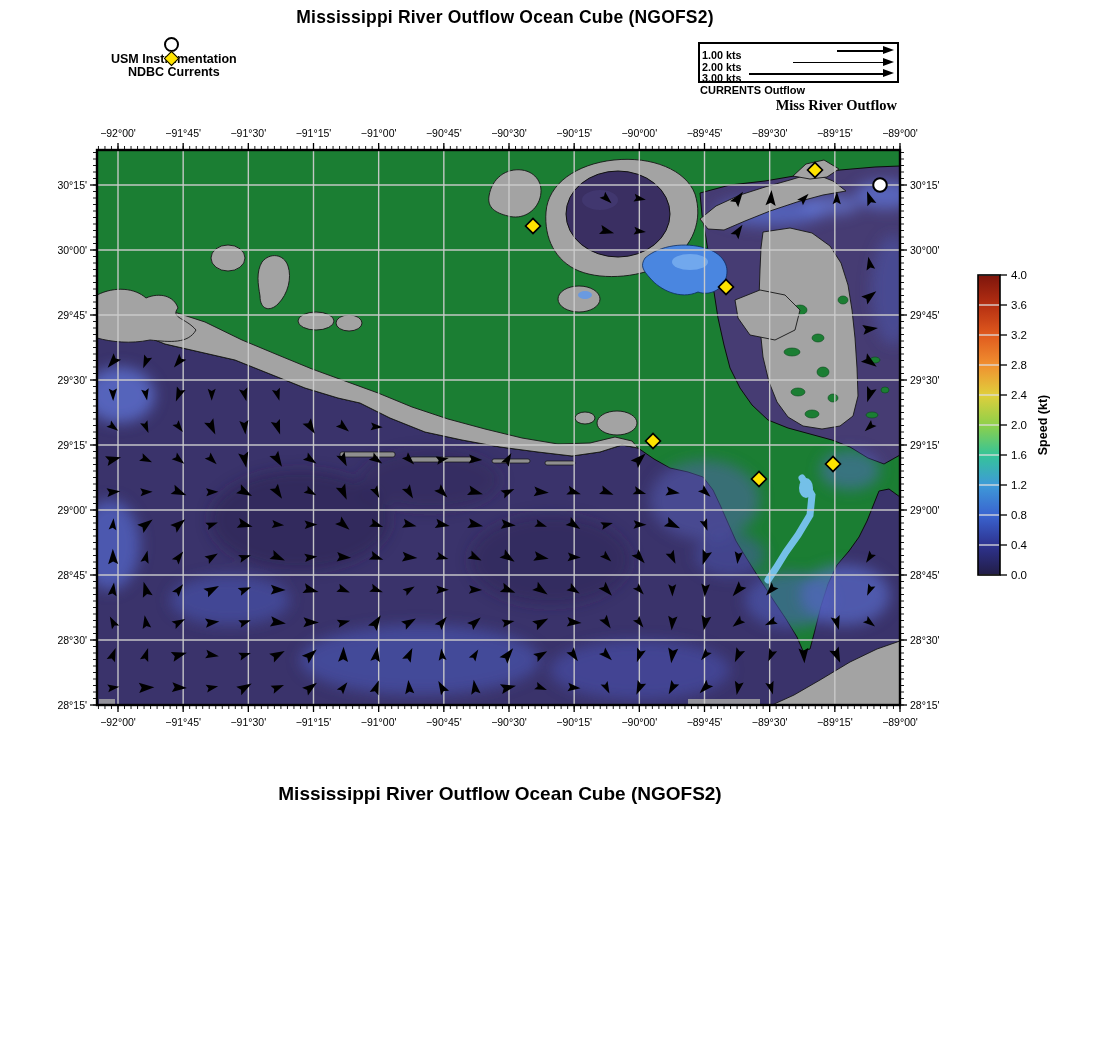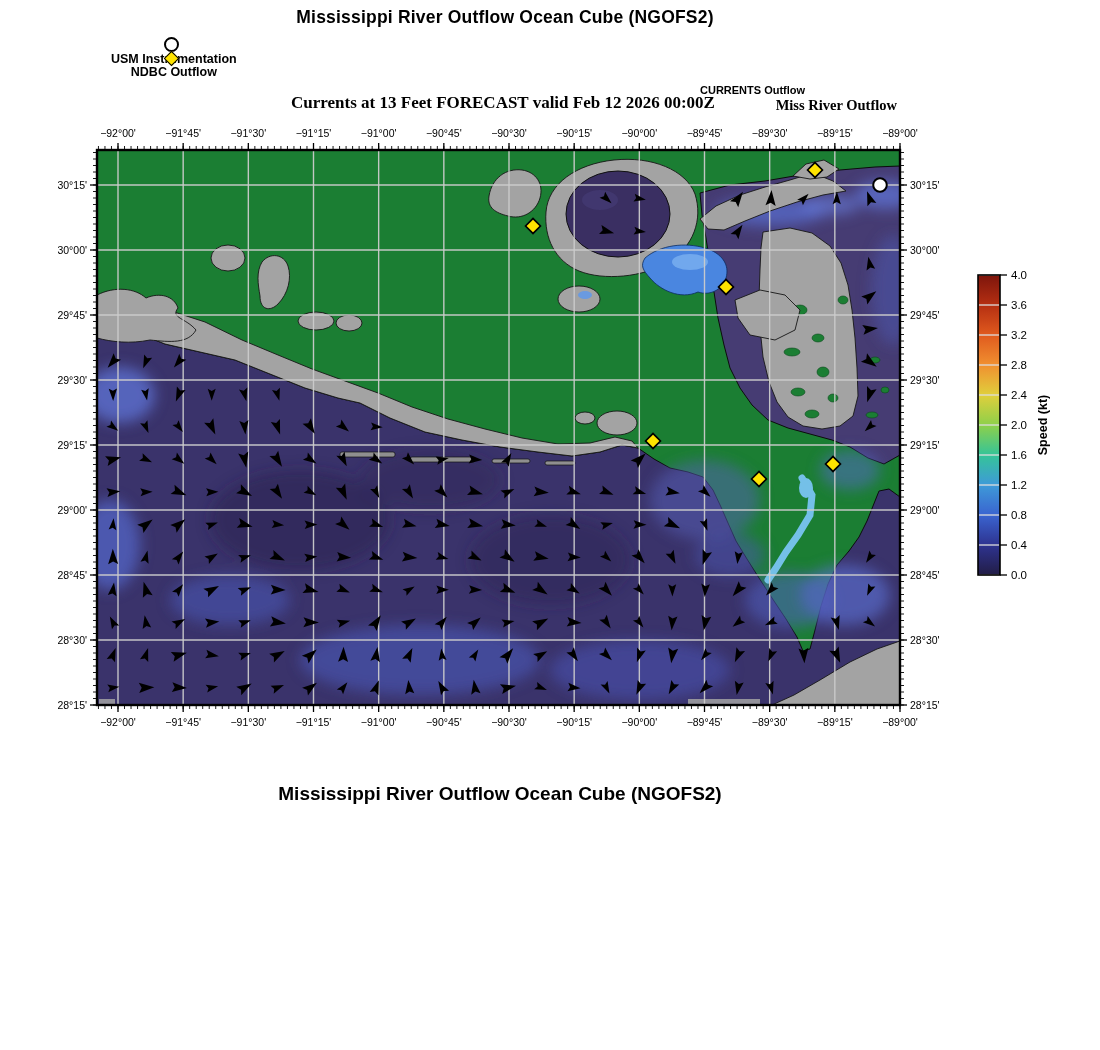--- a/index.html
+++ b/index.html
@@ -49,27 +49,33 @@
 
   <div class="hdr-title">Mississippi River Outflow Ocean Cube (NGOFS2)</div>
 
   <div class="stn-legend">
     <div class="stn-row">
       <span class="stn-circle"></span>
       <span class="stn-label">USM Instrumentation</span>
     </div>
     <div class="stn-row">
       <span class="stn-diamond"></span>
-      <span class="stn-label">NDBC Outflow</span>
+      <span class="stn-label">NDBC Currents</span>
     </div>
   </div>
 
+  <div class="vecbox">
+    <div id="vec-rows">
+        <div class="vrow"><span class="vlab">1.00 kts</span><div class="vline" style="width: 46px;"></div><div class="vhead"></div></div>
+        <div class="vrow"><span class="vlab">2.00 kts</span><div class="vline" style="width: 90px;"></div><div class="vhead"></div></div>
+        <div class="vrow"><span class="vlab">3.00 kts</span><div class="vline" style="width: 134px;"></div><div class="vhead"></div></div>
+      </div>
+  </div>
   <div class="vec-caption">CURRENTS Outflow</div>
 
-  <div class="subtitle">Currents at 13 Feet FORECAST valid Feb 12 2026 00:00Z</div>
   <div class="region-label">Miss River Outflow</div>
 
   <svg class="figure" width="1100" height="625" viewBox="0 120 1100 625">
     <defs>
       <clipPath id="mapclip">
           <rect x="97" y="150" width="803" height="555"></rect>
         </clipPath>
       <filter id="soft" x="-40%" y="-40%" width="180%" height="180%">
           <feGaussianBlur stdDeviation="7"></feGaussianBlur>
         </filter>

